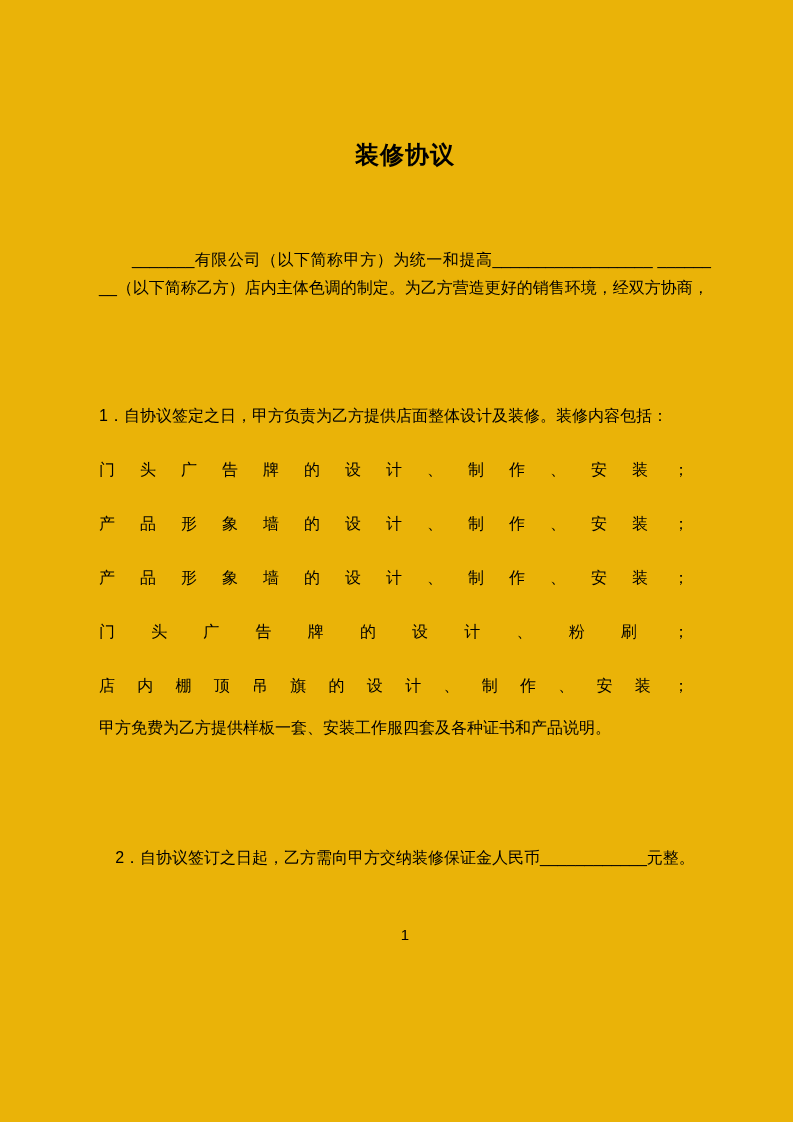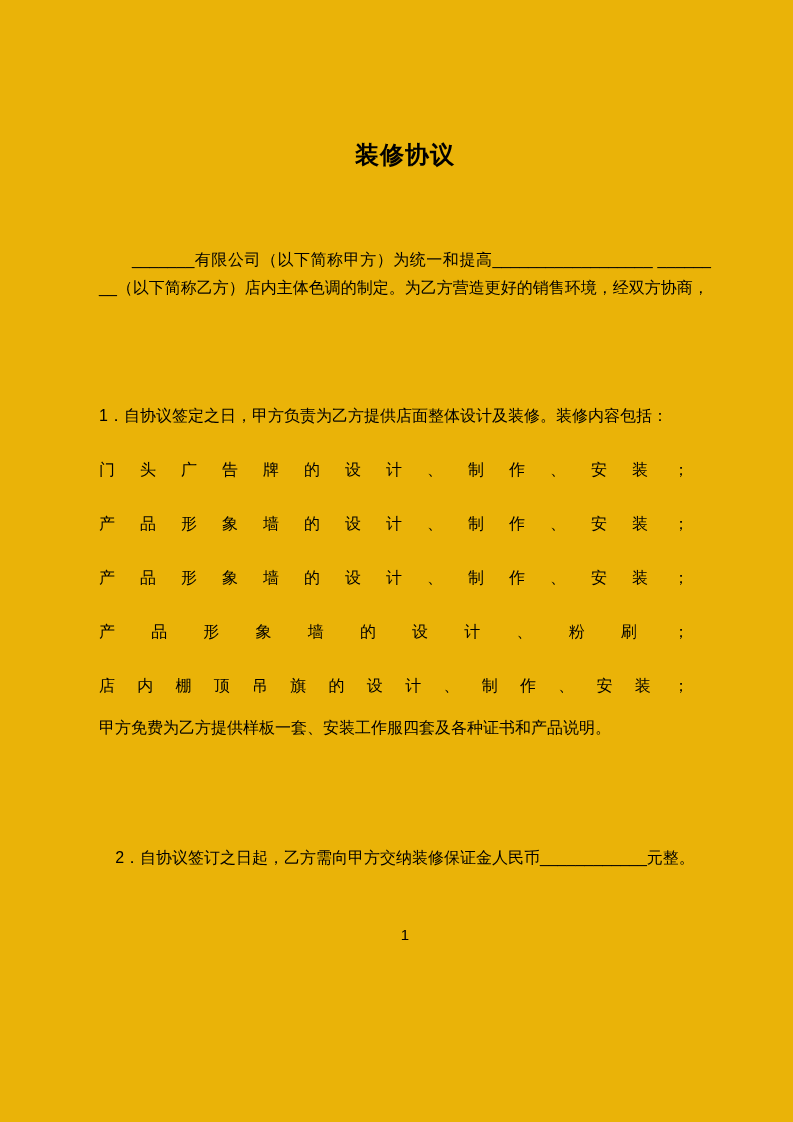--- a/index.html
+++ b/index.html
@@ -76,21 +76,21 @@
   <div class="intro">
     <div class="intro-line-first">_______有限公司（以下简称甲方）为统一和提高__________________ ______</div>
     <div>__（以下简称乙方）店内主体色调的制定。为乙方营造更好的销售环境，经双方协商，</div>
   </div>
 
   <div class="clause-heading">1．自协议签定之日，甲方负责为乙方提供店面整体设计及装修。装修内容包括：</div>
 
   <div class="justify-line">门头广告牌的设计、制作、安装；</div>
   <div class="justify-line">产品形象墙的设计、制作、安装；</div>
   <div class="justify-line">产品形象墙的设计、制作、安装；</div>
-  <div class="justify-line">产品形象墙的设计、粉刷；</div>
+  <div class="justify-line">门头广告牌的设计、粉刷；</div>
   <div class="justify-line">店内棚顶吊旗的设计、制作、安装；</div>
 
   <div class="note-line">甲方免费为乙方提供样板一套、安装工作服四套及各种证书和产品说明。</div>
 
   <div class="clause2-line">2．自协议签订之日起，乙方需向甲方交纳装修保证金人民币____________元整。</div>
 
   <div class="page-number">1</div>
 
 </div>
 

